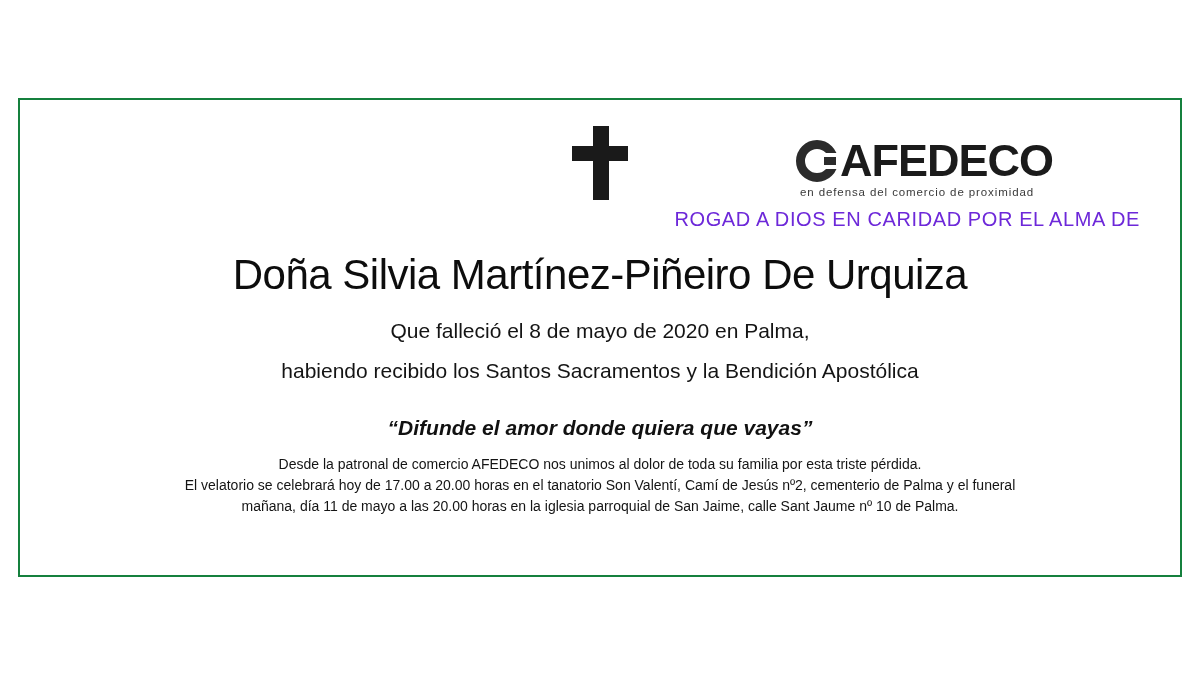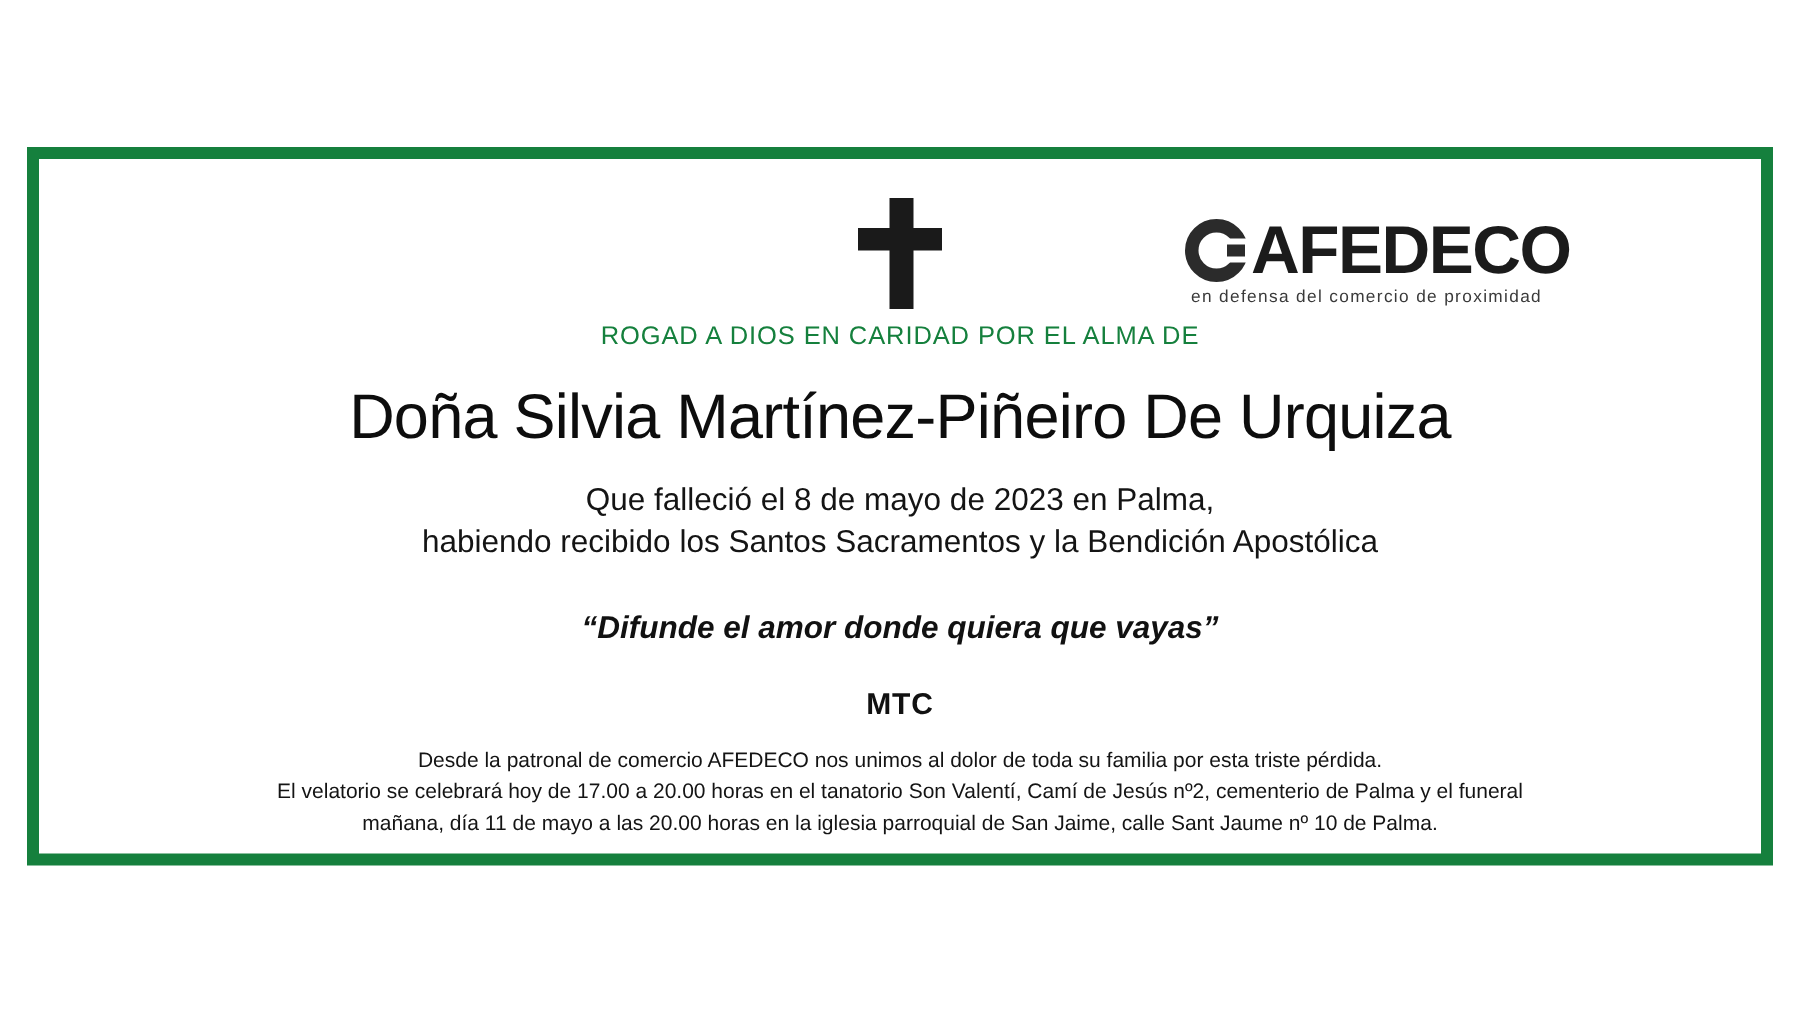--- a/index.html
+++ b/index.html
@@ -19,21 +19,21 @@
     height: 675px;
     background: #ffffff;
   }
   .notice {
     position: absolute;
     left: 18px;
     top: 98px;
     width: 1164px;
     height: 479px;
     background: #ffffff;
-    border: 8px solid #15803d;
+    border: 2px solid #15803d;
     box-sizing: border-box;
   }
   .notice-inner {
     position: absolute;
     left: 0;
     top: 0;
     right: 0;
     bottom: 0;
     padding: 16px 40px 0 40px;
     box-sizing: border-box;
@@ -126,24 +126,25 @@
     font-size: 11.5px;
     letter-spacing: 0.9px;
     color: #3a3a3a;
     white-space: nowrap;
   }
   .body-text {
     text-align: center;
     color: #111111;
   }
   .rogad {
-    font-size: 17px;
+    font-size: 20px;
     letter-spacing: 0.6px;
     margin: 6px 0 0 0;
-    color: #15803d;
+    color: #6d28d9;
+    text-align: right;
   }
   .name {
     font-size: 42px;
     font-weight: normal;
     letter-spacing: -0.5px;
     margin: 20px 0 0 0;
     color: #0d0d0d;
   }
   .died {
     font-size: 21px;
@@ -201,27 +202,26 @@
           <div class="logo-tag">en defensa del comercio de proximidad</div>
         </div>
       </div>
 
       <div class="body-text">
         <div class="rogad">ROGAD A DIOS EN CARIDAD POR EL ALMA DE</div>
 
         <div class="name">Doña Silvia Martínez-Piñeiro De Urquiza</div>
 
         <div class="died">
-          <p style="margin:0">Que falleció el 8 de mayo de 2023 en Palma,</p>
-          <p style="margin:0">habiendo recibido los Santos Sacramentos y la Bendición Apostólica</p>
+          <p style="margin:0">Que falleció el 8 de mayo de 2020 en Palma,</p>
+          <p style="margin:12px">habiendo recibido los Santos Sacramentos y la Bendición Apostólica</p>
         </div>
 
         <div class="quote">“Difunde el amor donde quiera que vayas”</div>
 
-        <div class="initials">MTC</div>
 
         <div class="msg">
           <p>Desde la patronal de comercio AFEDECO nos unimos al dolor de toda su familia por esta triste pérdida.</p>
           <p>El velatorio se celebrará hoy de 17.00 a 20.00 horas en el tanatorio Son Valentí, Camí de Jesús nº2, cementerio de Palma y el funeral</p>
           <p>mañana, día 11 de mayo a las 20.00 horas en la iglesia parroquial de San Jaime, calle Sant Jaume nº 10 de Palma.</p>
         </div>
       </div>
 
     </div>
   </div>

